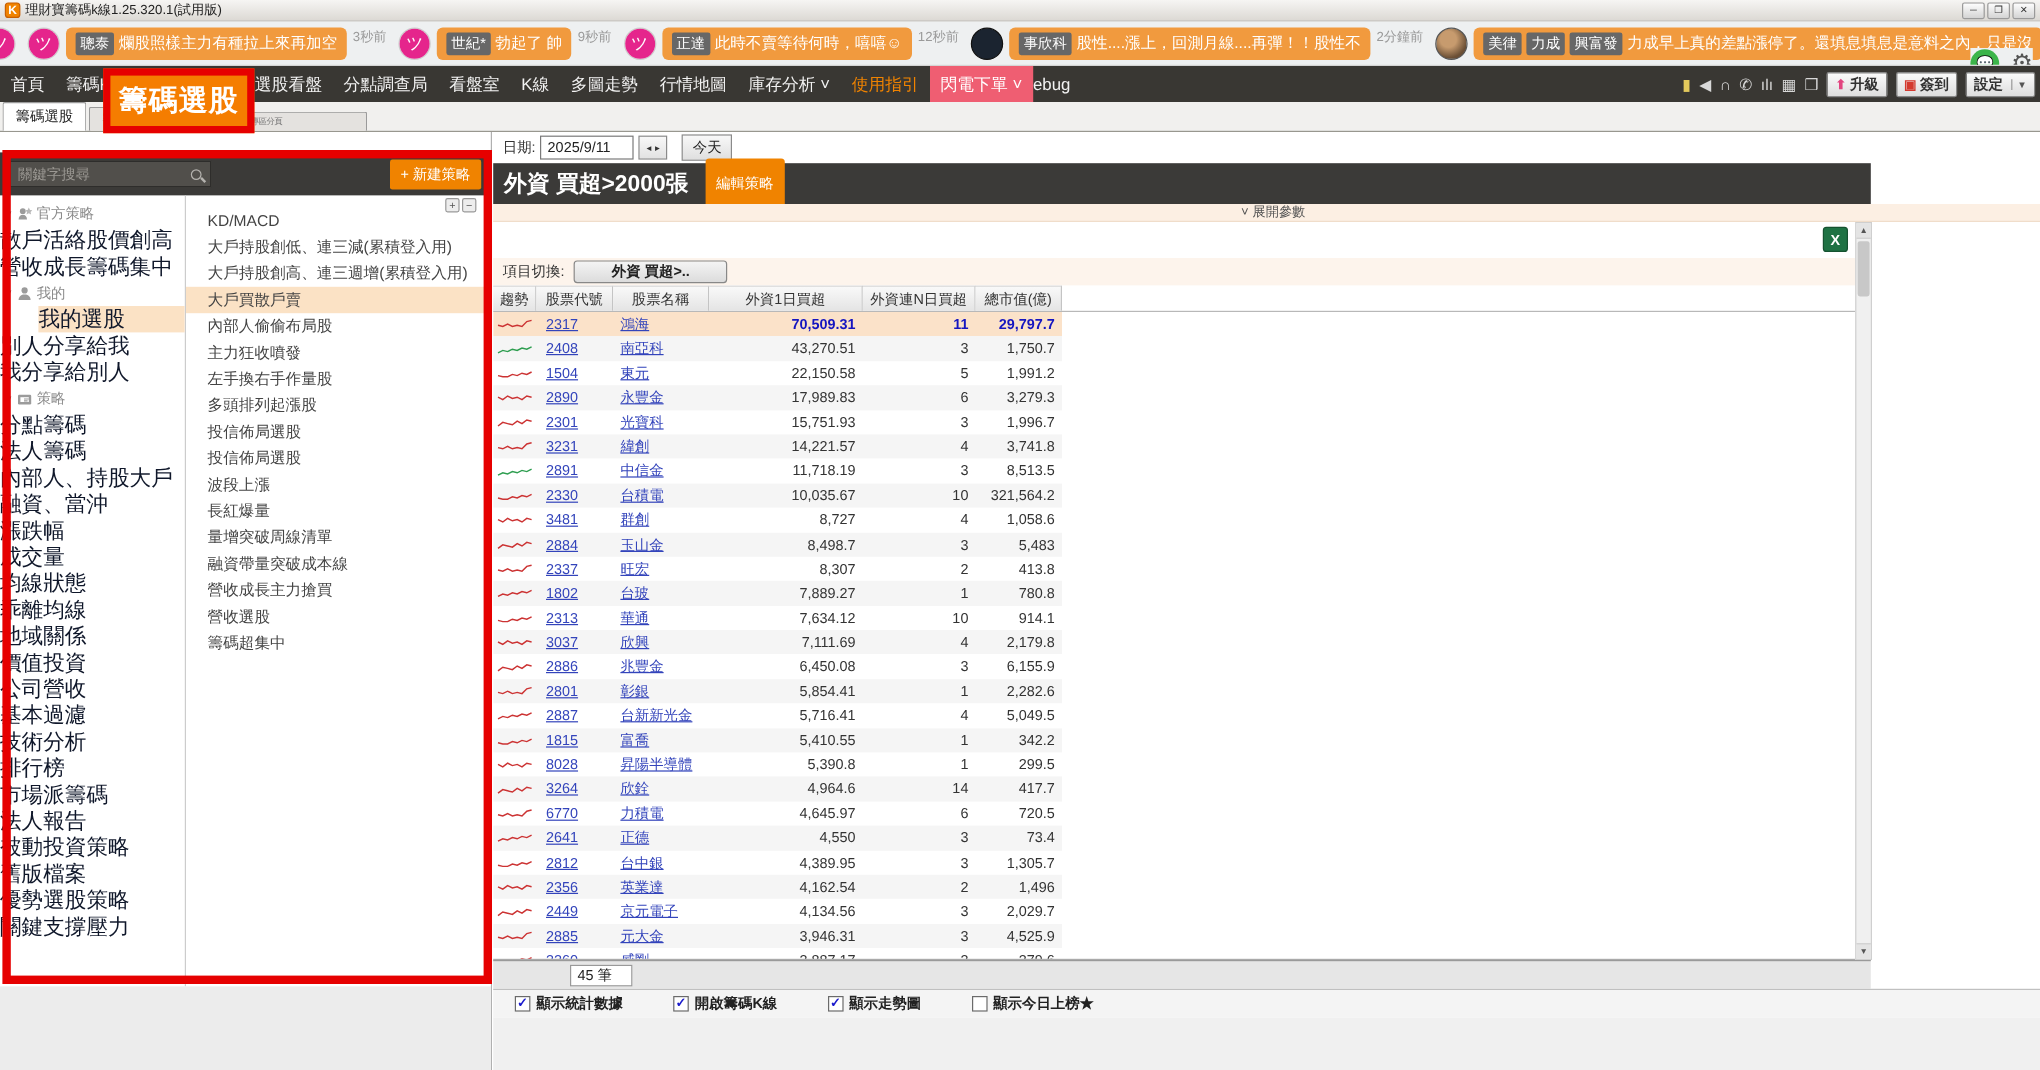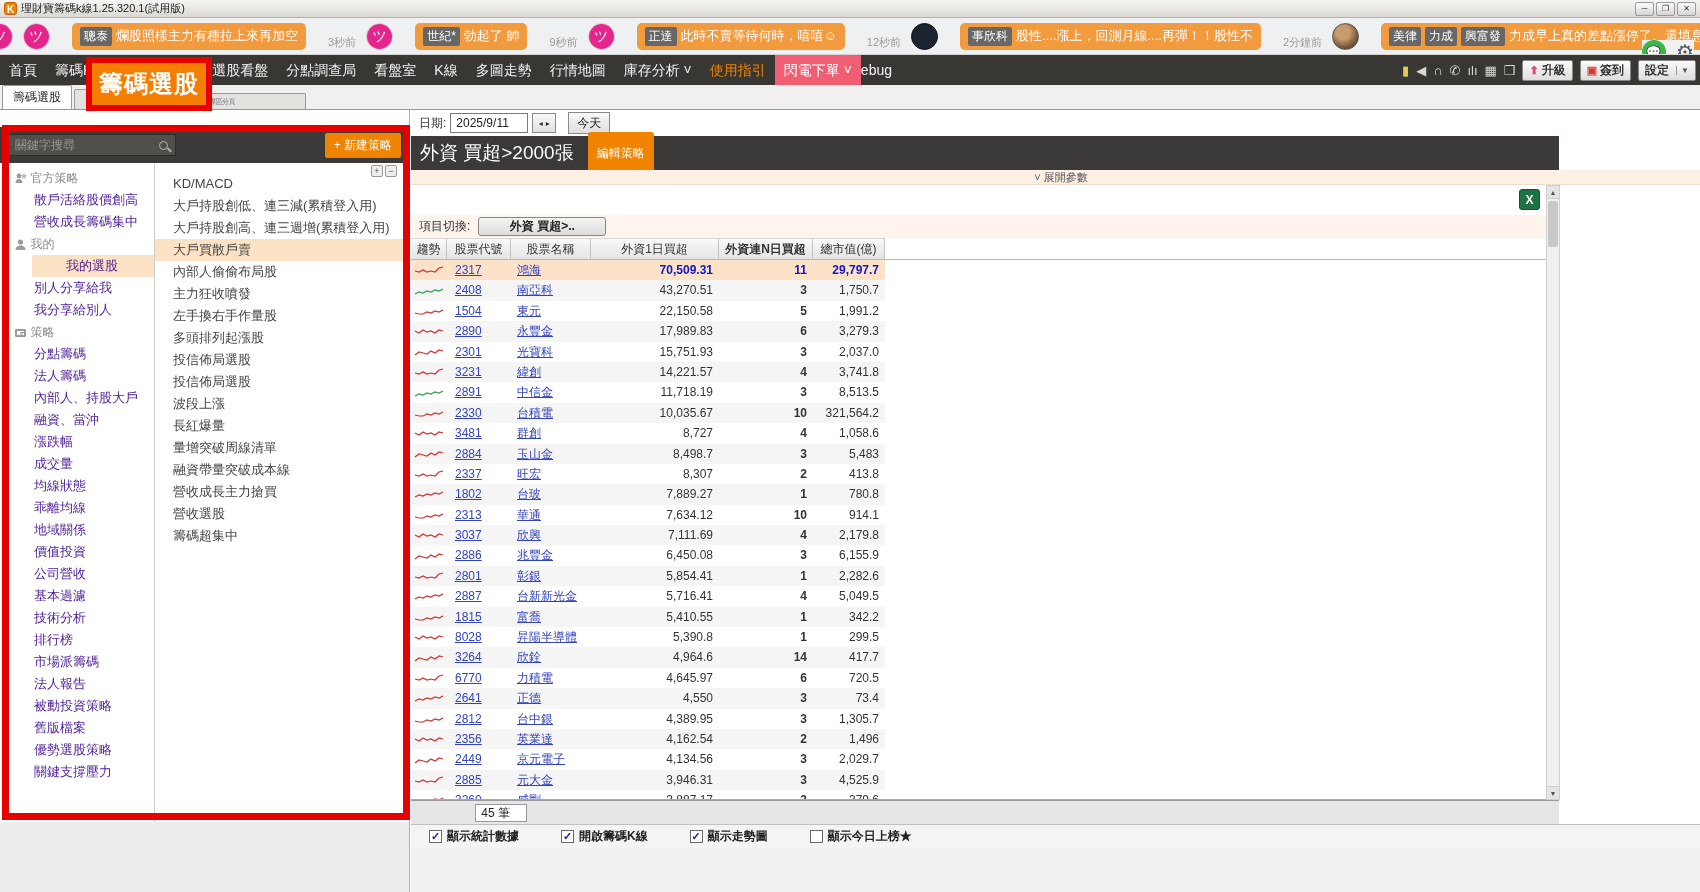--- a/index.html
+++ b/index.html
@@ -19,21 +19,21 @@
 
   
   .ticker { position:absolute; left:0; top:18px; width:100%; height:37px; background:#eef0f1;
     display:flex; align-items:center; gap:10px; overflow:hidden; padding-left:0; border-bottom:1px solid #d5d5d5;}
   .avatar { width:27px; height:27px; border-radius:50%; flex:0 0 auto; position:relative; border:1px solid #ccc; background:#fff;}
   .avatar.pink::after { content:"ツ"; position:absolute; left:0; top:0; width:100%; height:100%;
     background:#e5258c; border-radius:50%; color:#fff; font-size:14px; text-align:center; line-height:25px;}
   .avatar.dark { background:#1b2430; border-color:#111; }
   .avatar.photo { background:radial-gradient(circle at 40% 35%, #c79b6e 30%, #6b4f35 70%); border-color:#555;}
   .avatar.cut { margin-left:-14px; }
-  .t-item { display:flex; align-items:flex-end; gap:22px; flex:0 0 auto; }
+  .t-item { display:flex; align-items:flex-start; gap:5px; flex:0 0 auto; }
   .pill { background:#f19a3e; border-radius:5px; height:27px; display:flex; align-items:center;
     padding:0 8px; gap:4px; color:#fff; font-size:13px; white-space:nowrap; }
   .t-badge { background:#676767; color:#fff; font-size:12px; padding:1px 4px; border-radius:2px; white-space:nowrap;}
   .t-time { color:#9a9a9a; font-size:11px; white-space:nowrap;}
   .ticker-right { position:absolute; right:6px; top:22px; display:flex; gap:10px; align-items:center; background:#eef0f1;}
   .chat-icon { width:24px; height:24px; background:#3cb54a; border-radius:50%; color:#fff; text-align:center; line-height:24px; font-size:12px;}
   .gear-icon { font-size:20px; color:#555; }
 
   
   .navbar { position:absolute; left:0; top:55px; width:100%; height:30px; background:#393733;
@@ -71,40 +71,40 @@
   .mag-icon { position:relative; margin-left:-17px; width:9px; height:9px; border:1.5px solid #b5b3af; border-radius:50%; }
   .mag-icon::after { content:""; position:absolute; left:7px; top:7px; width:5px; height:1.5px; background:#b5b3af; transform:rotate(45deg);}
   .new-strategy-btn { position:absolute; right:8px; top:6px; background:#f08300; color:#fff; font-size:12px;
     padding:4px 9px; border-radius:2px; border:none; }
   .lp-body { position:absolute; left:0; top:53px; width:100%; height:659px; background:#fff; display:flex;}
   .lp-bottom { position:absolute; left:0; top:712px; width:100%; height:70px; background:#ececec;}
   .sidebar { width:155px; border-right:1px solid #ccc; overflow:hidden; padding-top:4px;}
   .tree-group { height:22px; line-height:22px; font-size:12px; color:#8b8b8b; padding-left:5px; display:flex; align-items:center; gap:4px; white-space:nowrap;}
   .tree-caret { font-size:9px; color:#777; }
   .tree-ico { width:13px; height:13px; }
-  .tree-item { height:22px; line-height:22px; font-size:13px; color:#4c1d95; padding-left:34px; white-space:nowrap; cursor:pointer;}
+  .tree-item { height:22px; line-height:22px; font-size:18px; color:#0f172a; white-space:nowrap; cursor:pointer;}
   .tree-item.selected { background:#fbe2c5;margin-left:32px; }
   .strategies { position:relative; flex:1; padding-top:10px; overflow:hidden;}
   .strat-item { height:22px; line-height:22px; font-size:13px; color:#444; padding-left:18px; white-space:nowrap; cursor:pointer;}
   .strat-item.selected { background:#fbe2c5; }
   .mini-btns { position:absolute; right:12px; top:2px; display:flex; gap:2px; }
   .mini-btn { width:12px; height:12px; background:#ededed; border:1px solid #999; font-size:9px; line-height:10px; text-align:center; color:#555; border-radius:2px;}
 
   
   .content { position:absolute; left:411px; top:0; right:0; height:782px; background:#fff; }
   .date-row { position:absolute; left:0; top:0; width:100%; height:26px; display:flex; align-items:center; gap:4px; padding-left:8px; background:#fff;}
   .date-label { font-size:12px; color:#333; }
   .date-input { width:78px; height:20px; border:1px solid #7a7a7a; font-size:12px; color:#222; padding-left:5px; display:flex; align-items:center; background:#fff;}
   .spin { width:24px; height:20px; border:1px solid #8a8a8a; background:linear-gradient(#f8f8f8,#e2e2e2);
     display:flex; align-items:center; justify-content:center; gap:3px; font-size:8px; color:#333;}
   .today-btn { margin-left:8px; height:22px; padding:0 8px; background:linear-gradient(#f8f8f8,#dfdfdf);
     border:1px solid #8a8a8a; font-size:12px; color:#222; display:flex; align-items:center;}
   .strat-header { position:absolute; left:0; top:26px; width:1148px; height:34px; background:#3b3a38;
     display:flex; align-items:center; padding-left:9px; gap:14px;}
-  .strat-title { color:#fff; font-size:19px; font-weight:normal; }
+  .strat-title { color:#fff; font-size:19px; font-weight:bold; }
   .edit-btn { background:#f08300; color:#fff; font-size:12px; padding:13px 9px; border-radius:3px; border:none;}
   .expand-bar { position:absolute; left:0; top:60px; width:1300px; height:15px; background:#fcefe3;
     text-align:center; font-size:11px; color:#555; line-height:15px; border-bottom:1px solid #f0ddca;}
   .controls { position:absolute; left:0; top:75px; width:1135px; height:30px; background:#fdf4ec;
     display:flex; align-items:center; gap:6px; padding-left:8px;}
   .ctl-label { font-size:12px; color:#333; }
   .toggle-btn { height:20px; padding:0 8px; font-size:12px; display:flex; align-items:center; border:1px solid #999;}
   .toggle-btn.off { background:#fff; color:#333; }
   .toggle-btn.on  { background:#d2d2d2; color:#222; border-color:#777; box-shadow:inset 1px 1px 2px rgba(0,0,0,.25);}
   .dropdown { width:92px; height:20px; border:1px solid #8a8a8a; background:#fff; display:flex; align-items:center; font-size:12px; color:#333;}
@@ -124,21 +124,21 @@
     font-size:12px; color:#333; text-align:center; line-height:21px; white-space:nowrap; overflow:hidden;}
   .tbl-rows { position:absolute; left:0; top:150px; width:1135px; height:540px; overflow:hidden; background:#fff; border-bottom:1px solid #aaa;}
   .trow { display:flex; height:20.4px; line-height:20.4px; width:474px; font-size:12px;}
   .trow.odd { background:#f5f5f5; }
   .trow.sel { background:#fbe2c9; }
   .td { white-space:nowrap; overflow:hidden; }
   .td.num { text-align:right; color:#333; padding-right:6px; }
   .trow.sel .td.num { color:#1515c0; font-weight:bold;}
   .td .lnk { color:#3344bb; text-decoration:underline; }
   .td.trend { display:flex; align-items:center; justify-content:center;}
-  .c0{width:36px;} .c1{width:64px; padding-left:8px;} .c2{width:80px; padding-left:6px;} .c3{width:128px;} .c4{width:94px; padding-right:28px;font-weight:bold;} .c5{width:72px;}
+  .c0{width:36px;} .c1{width:64px; padding-left:8px;} .c2{width:80px; padding-left:6px;} .c3{width:128px;} .c4{width:94px; padding-right:28px;} .c5{width:72px;}
 
   .vscroll { position:absolute; left:1135px; top:75px; width:14px; height:615px; background:#f0f0f0; border:1px solid #cfcfcf;}
   .vs-arrow { height:13px; font-size:7px; color:#555; text-align:center; line-height:13px; background:#e4e4e4; border-bottom:1px solid #cfcfcf;}
   .vs-arrow.bottom { position:absolute; bottom:0; left:0; width:100%; border-top:1px solid #cfcfcf; border-bottom:none;}
   .vs-thumb { position:absolute; left:1px; top:15px; width:10px; height:46px; background:#c8c8c8; border-radius:2px;}
 
   .count-bar { position:absolute; left:0; top:690px; width:1148px; height:24px; background:#e6e6e6; border-top:1px solid #9a9a9a;}
   .count-box { position:absolute; left:64px; top:3px; width:52px; height:18px; background:#fff; border:1px solid #999;
     font-size:12px; color:#222; text-align:right; padding-right:16px; line-height:16px;}
   .check-bar { position:absolute; left:0; top:714px; width:100%; height:24px; background:#f4f4f4; border-top:1px solid #c0c0c0;
@@ -442,21 +442,21 @@
           <div class="trow">
             <div class="td trend c0">
               <svg width="30" height="12" viewBox="0 0 30 12">
                 <polyline points="1,9 5,6 9,7 13,8 17,5 21,7 25,4 29,5" fill="none" stroke="#cc3333" stroke-width="1.2"></polyline>
               </svg>
             </div>
             <div class="td c1"><span class="lnk">2301</span></div>
             <div class="td c2"><span class="lnk">光寶科</span></div>
             <div class="td num c3">15,751.93</div>
             <div class="td num c4">3</div>
-            <div class="td num c5">2,037.0</div>
+            <div class="td num c5">1,996.7</div>
           </div>
           <div class="trow odd">
             <div class="td trend c0">
               <svg width="30" height="12" viewBox="0 0 30 12">
                 <polyline points="1,7 5,8 9,6 13,8 17,7 21,8 25,4 29,3" fill="none" stroke="#cc3333" stroke-width="1.2"></polyline>
               </svg>
             </div>
             <div class="td c1"><span class="lnk">3231</span></div>
             <div class="td c2"><span class="lnk">緯創</span></div>
             <div class="td num c3">14,221.57</div>

